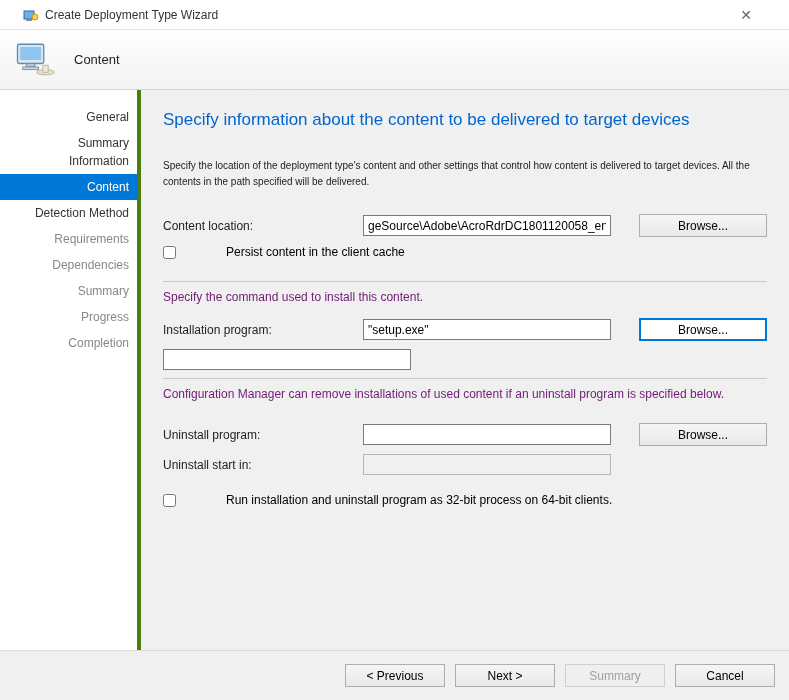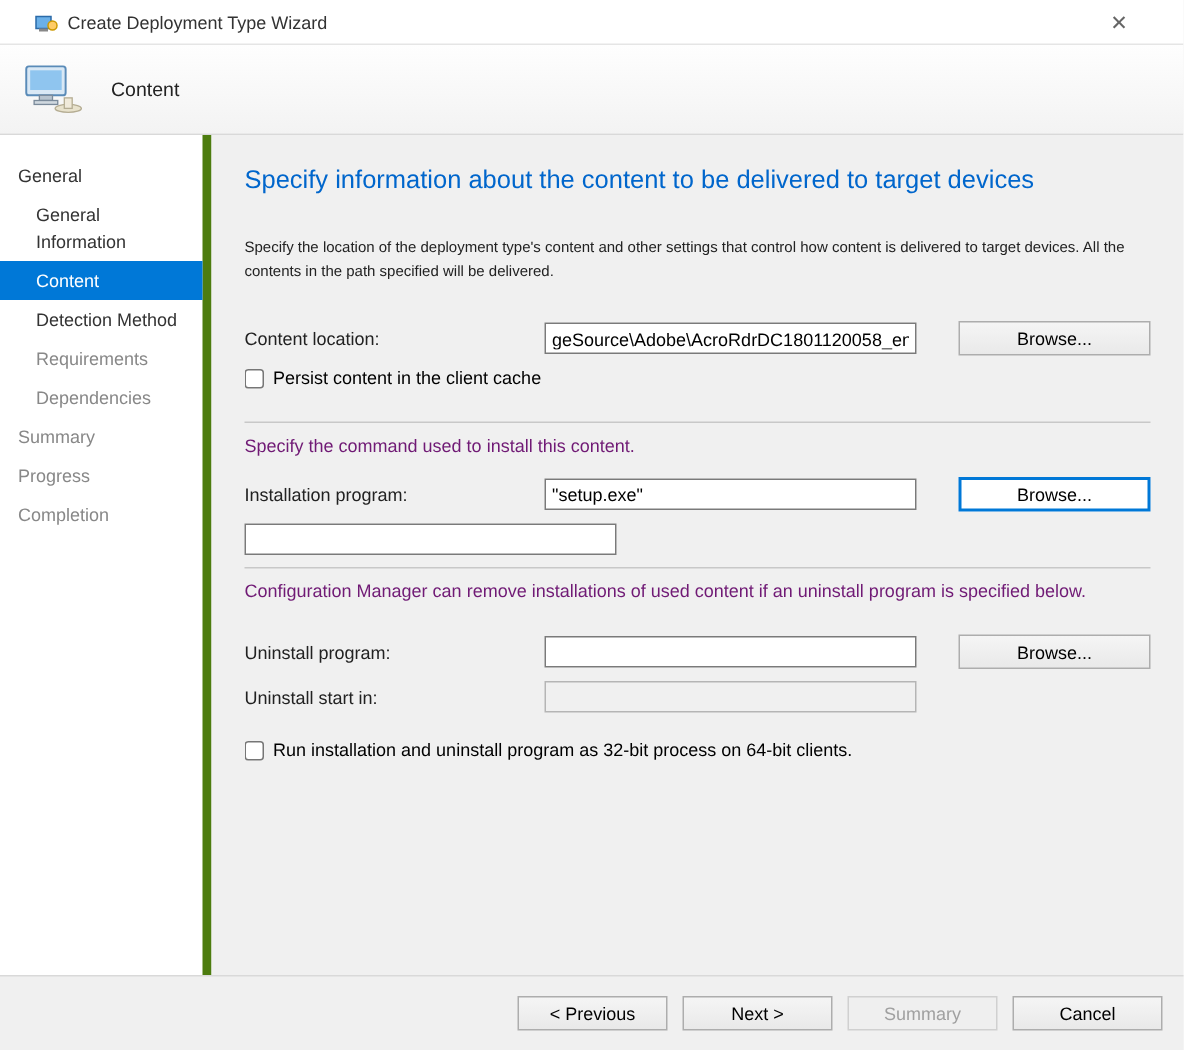--- a/index.html
+++ b/index.html
@@ -53,23 +53,24 @@
     .header-title {
       font-size: 13px;
       color: #222;
     }
     .body {
       display: flex;
       height: 560px;
     }
     .sidebar {
       width: 160px;
-      border-right: 6px solid #4d7c0f;
+      border-right: 4px solid #4d7c0f;
       padding-top: 14px;
       background: #fff;
+      text-align: right;
     }
     .sidebar .item {
       padding: 4px 8px 4px 12px;
       font-size: 12px;
       color: #333;
       cursor: pointer;
       line-height: 18px;
     }
     .sidebar .item.sub {
       padding-left: 24px;
@@ -132,20 +133,21 @@
       cursor: pointer;
     }
     .browse-btn.highlighted {
       border: 2px solid #0078d7;
       background: #fff;
     }
     .checkbox-row {
       display: flex;
       align-items: center;
       margin-bottom: 6px;
+      gap: 44px;
     }
     .checkbox-row input[type="checkbox"] {
       width: 13px;
       height: 13px;
       margin-right: 6px;
     }
     .section-sep {
       border: none;
       border-top: 1px solid #c8c8c8;
       margin: 14px 0 8px 0;
@@ -210,21 +212,21 @@
       <ellipse cx="36" cy="38" rx="10" ry="3" fill="#e8e2cc" stroke="#b5ad93"></ellipse>
       <rect x="33" y="30" width="6" height="8" fill="#f0eada" stroke="#b5ad93"></rect>
     </svg>
   </span>
   <span class="header-title">Content</span>
 </div>
 
 <div class="body">
   <div class="sidebar">
     <div class="item">General</div>
-    <div class="item sub">General Information</div>
+    <div class="item sub">Summary Information</div>
     <div class="item sub selected">Content</div>
     <div class="item sub">Detection Method</div>
     <div class="item sub grey">Requirements</div>
     <div class="item sub grey">Dependencies</div>
     <div class="item grey">Summary</div>
     <div class="item grey">Progress</div>
     <div class="item grey">Completion</div>
   </div>
 
   <div class="content">

